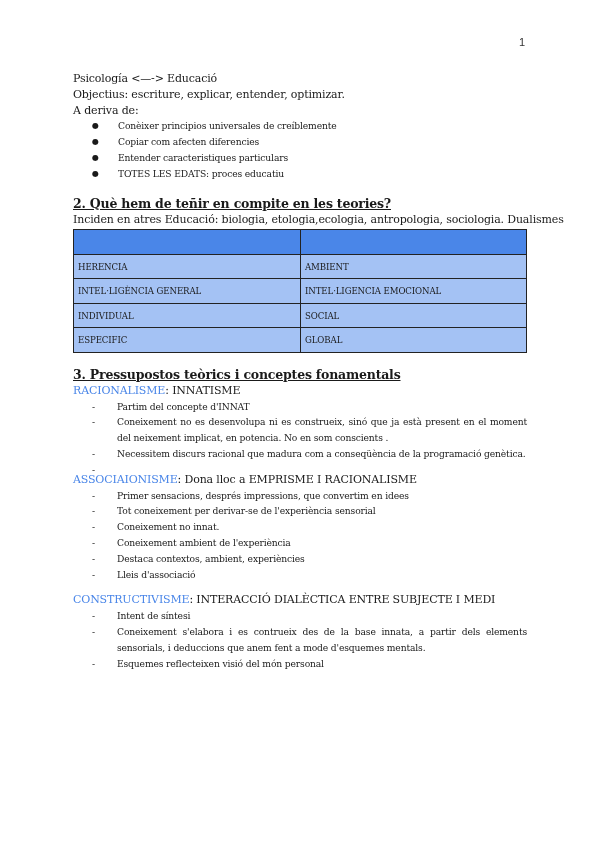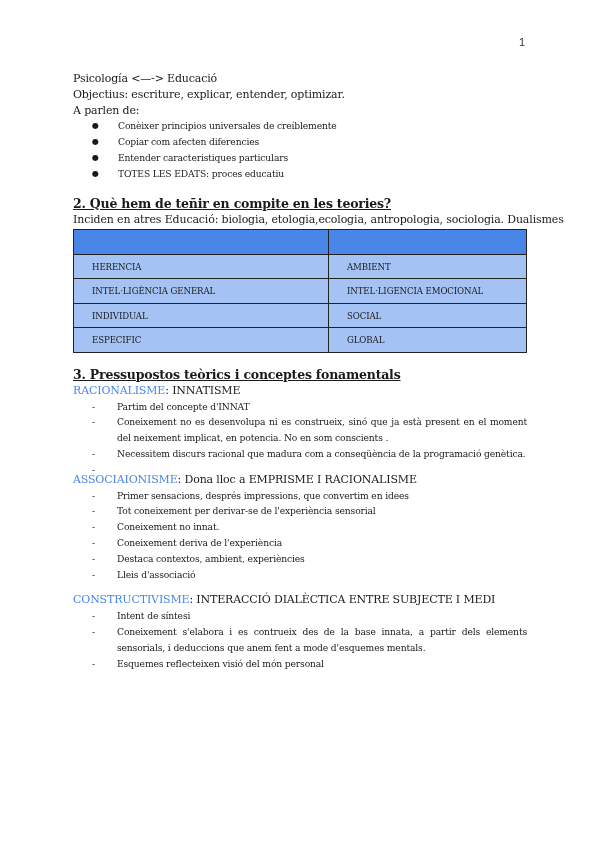--- a/index.html
+++ b/index.html
@@ -13,37 +13,37 @@
     .h2 { font-size: 12.5px; text-decoration: underline; margin: 0; line-height: 17px; letter-spacing: -0.2px; white-space: nowrap; }
     .p { font-size: 11px; line-height: 15.8px; margin: 0; letter-spacing: -0.15px; white-space: nowrap; }
     ul.bullets { list-style: none; margin: 0; padding: 0 0 0 19px; }
     ul.bullets li { font-size: 9.2px; line-height: 15.8px; position: relative; padding-left: 26px; letter-spacing: -0.15px; white-space: nowrap; }
     ul.bullets li .dot { position: absolute; left: 0; top: 0; font-size: 8px; }
     ul.dashes { list-style: none; margin: 0; padding: 0 0 0 19px; }
     ul.dashes li { font-size: 9.2px; line-height: 15.8px; position: relative; padding-left: 25px; letter-spacing: -0.15px; text-align: justify; }
     ul.dashes li .dash { position: absolute; left: 0; top: 0; }
     .tag { color: #4a86e8; }
     table.dual { border-collapse: collapse; width: 454px; margin-top: 2px; }
-    table.dual td { border: 1.2px solid #222; font-size: 8.6px; height: 23.5px; padding: 0 18px; letter-spacing: -0.1px; font-family: "DejaVu Serif", serif; vertical-align: middle; }
+    table.dual td { border: 1.2px solid #222; font-size: 8.6px; height: 23.5px; padding: 0 4px; letter-spacing: -0.1px; font-family: "DejaVu Serif", serif; vertical-align: middle; }
     table.dual tr.header td { background: #4a86e8; }
     table.dual tr.body td { background: #a4c2f4; }
     table.dual td.col1 { width: 218px; }
     .gap-md { height: 13px; }
     .gap-lg { height: 10px; }
   </style>
 </head>
 <body>
 
 <div class="page-number">1</div>
 
 <div class="content">
 
   <p class="p">Psicología &lt;—-&gt; Educació</p>
   <p class="p">Objectius: escriture, explicar, entender, optimizar.</p>
-  <p class="p">A parlen de:</p>
+  <p class="p">A deriva de:</p>
   <ul class="bullets">
     <li><span class="dot">●</span><span>Conèixer principios universales de creíblemente</span></li>
     <li><span class="dot">●</span><span>Copiar com afecten diferencies</span></li>
     <li><span class="dot">●</span><span>Entender caracteristiques particulars</span></li>
     <li><span class="dot">●</span><span>TOTES LES EDATS: proces educatiu</span></li>
   </ul>
 
   <div class="gap-md"></div>
   <h2 class="h2">2. Què hem de teñir en compite en les teories?</h2>
   <p class="p">Inciden en atres Educació: biologia, etologia,ecologia, antropologia, sociologia. Dualismes</p>
@@ -82,21 +82,21 @@
     <li><span class="dash">-</span><span>Necessitem discurs racional que madura com a conseqüència de la programació genètica.</span></li>
     <li><span class="dash">-</span></li>
   </ul>
 
   <div class="gap-lg"></div>
   <p class="p"><span class="tag">ASSOCIAIONISME</span><span>: Dona lloc a EMPRISME I RACIONALISME</span></p>
   <ul class="dashes">
     <li><span class="dash">-</span><span>Primer sensacions, després impressions, que convertim en idees</span></li>
     <li><span class="dash">-</span><span>Tot coneixement per derivar-se de l'experiència sensorial</span></li>
     <li><span class="dash">-</span><span>Coneixement no innat.</span></li>
-    <li><span class="dash">-</span><span>Coneixement deriva de l'experiència</span></li>
+    <li><span class="dash">-</span><span>Coneixement ambient de l'experiència</span></li>
     <li><span class="dash">-</span><span>Destaca contextos, ambient, experiències</span></li>
     <li><span class="dash">-</span><span>Lleis d'associació</span></li>
   </ul>
 
   <div class="gap-lg"></div>
   <p class="p"><span class="tag">CONSTRUCTIVISME</span><span>: INTERACCIÓ DIALÈCTICA ENTRE SUBJECTE I MEDI</span></p>
   <ul class="dashes">
     <li><span class="dash">-</span><span>Intent de síntesi</span></li>
     <li><span class="dash">-</span><span>Coneixement s'elabora i es contrueix des de la base innata, a partir dels elements sensorials, i deduccions que anem fent a mode d'esquemes mentals.</span></li>
     <li><span class="dash">-</span><span>Esquemes reflecteixen visió del món personal</span></li>

